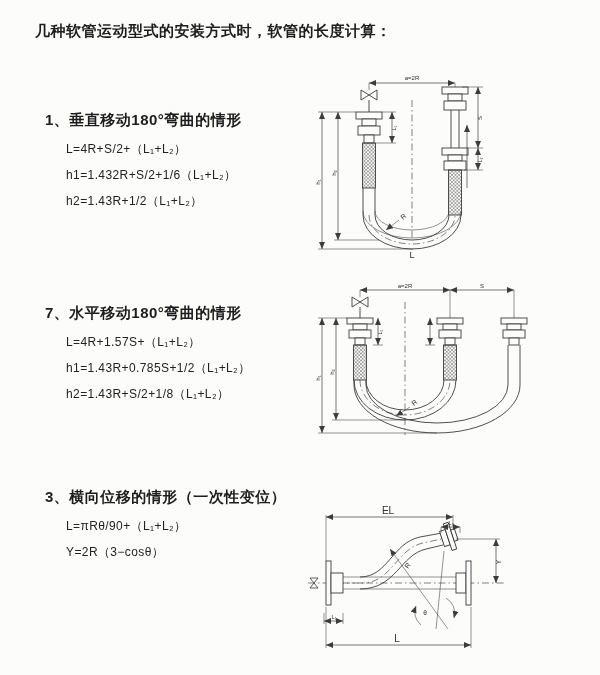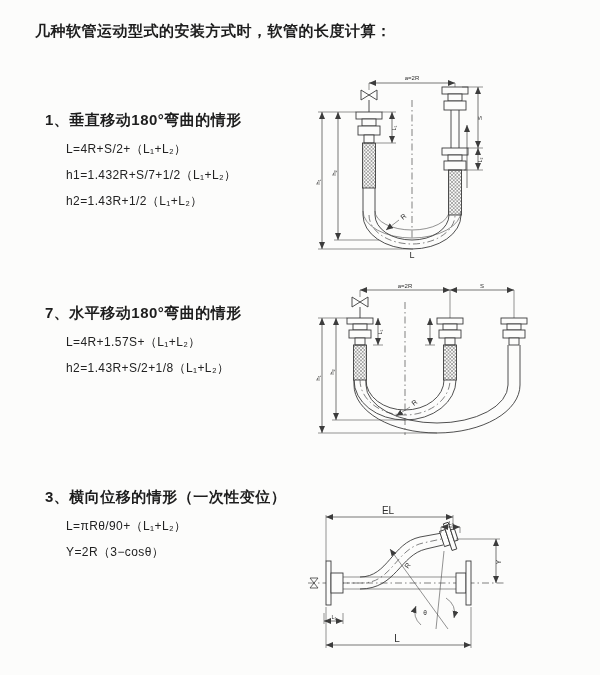--- a/index.html
+++ b/index.html
@@ -25,27 +25,28 @@
 </head>
 <body>
 
 <div class="page">
 
   <div class="title">几种软管运动型式的安装方式时，软管的长度计算：</div>
 
   <div class="sec" style="top:111px">
     <div class="heading">1、垂直移动180°弯曲的情形</div>
     <div class="formula">L=4R+S/2+（L₁+L₂）</div>
-    <div class="formula">h1=1.432R+S/7+1/2（L₁+L₂）</div>
+    <div class="formula">h1=1.432R+S/2+1/6（L₁+L₂）</div>
     <div class="formula">h2=1.43R+1/2（L₁+L₂）</div>
   </div>
 
   <div class="sec" style="top:304px">
     <div class="heading">7、水平移动180°弯曲的情形</div>
     <div class="formula">L=4R+1.57S+（L₁+L₂）</div>
+    <div class="formula">h1=1.43R+0.785S+1/2（L₁+L₂）</div>
     <div class="formula">h2=1.43R+S/2+1/8（L₁+L₂）</div>
   </div>
 
   <div class="sec" style="top:488px">
     <div class="heading">3、横向位移的情形（一次性变位）</div>
     <div class="formula">L=πRθ/90+（L₁+L₂）</div>
     <div class="formula">Y=2R（3−cosθ）</div>
   </div>
 
   <svg class="diag" style="left:312px;top:70px" width="235" height="190" viewBox="0 0 235 190">

